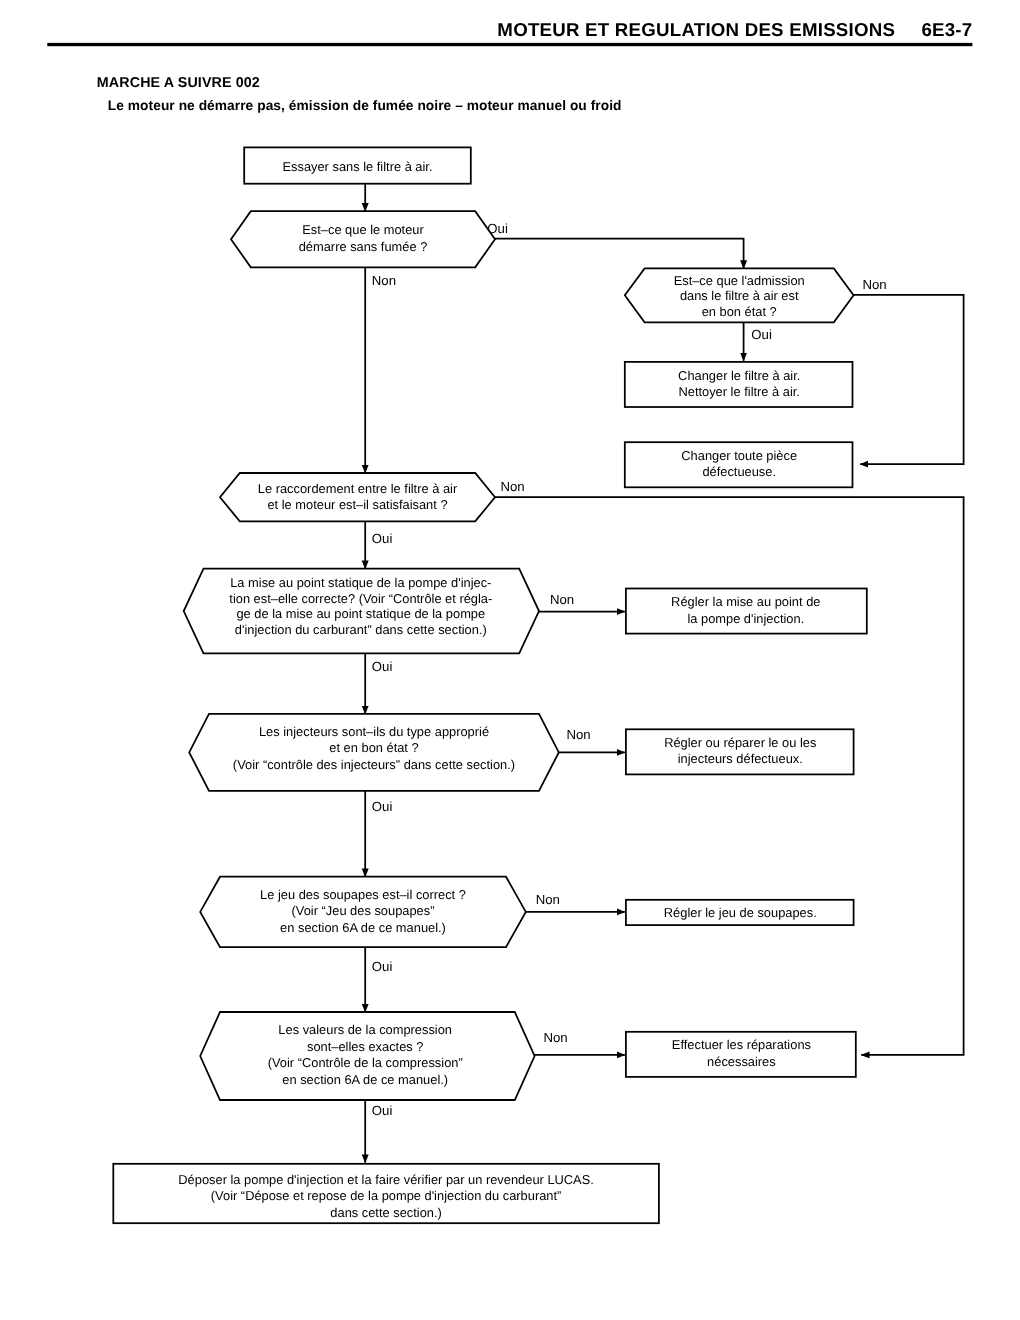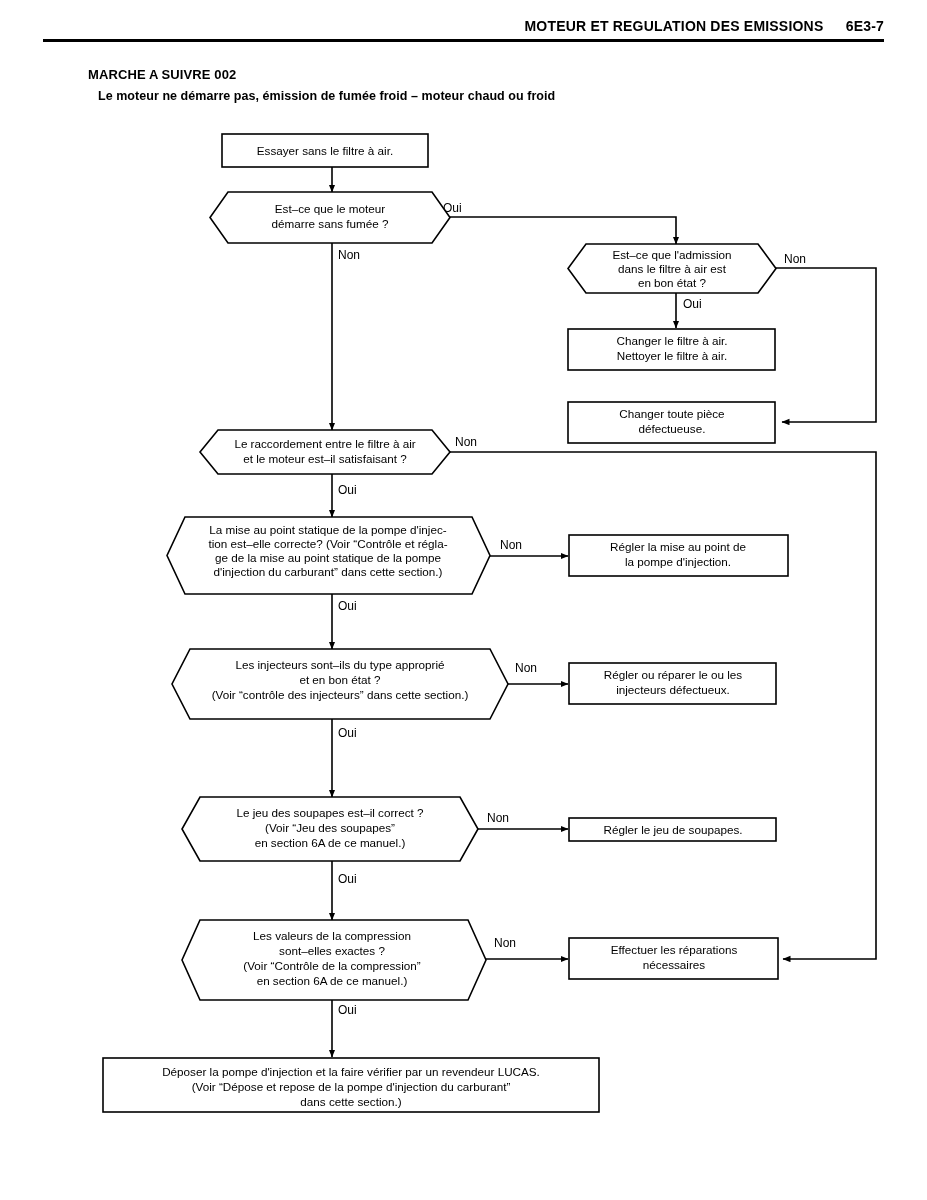--- a/index.html
+++ b/index.html
@@ -26,21 +26,21 @@
     position: absolute;
     top: 18px;
     left: 0;
     width: 927px;
     height: 30px;
   }
   .header-title {
     position: absolute;
     right: 43px;
     top: 0px;
-    font-size: 14px;
+    font-size: 17px;
     font-weight: bold;
     letter-spacing: 0.2px;
     white-space: nowrap;
   }
   .header-rule {
     position: absolute;
     left: 43px;
     right: 43px;
     top: 21px;
     height: 3px;
@@ -103,21 +103,21 @@
   <div class="header">
     <div class="header-title">
       <span>MOTEUR ET REGULATION DES EMISSIONS</span>
       <span style="display:inline-block;width:14px"></span>
       <span>6E3-7</span>
     </div>
     <div class="header-rule"></div>
   </div>
 
   <div class="doc-title">MARCHE A SUIVRE 002</div>
-  <div class="doc-subtitle">Le moteur ne démarre pas, émission de fumée froid – moteur chaud ou froid</div>
+  <div class="doc-subtitle">Le moteur ne démarre pas, émission de fumée noire – moteur manuel ou froid</div>
 
   <svg id="flow" viewBox="0 0 927 1200">
 
     <defs>
       <marker id="ah" markerWidth="9" markerHeight="9" refX="7.5" refY="3.2" orient="auto" markerUnits="userSpaceOnUse">
         <path class="arrowhead" d="M0,0 L8,3.2 L0,6.4 z"></path>
       </marker>
     </defs>
 
     <g>

